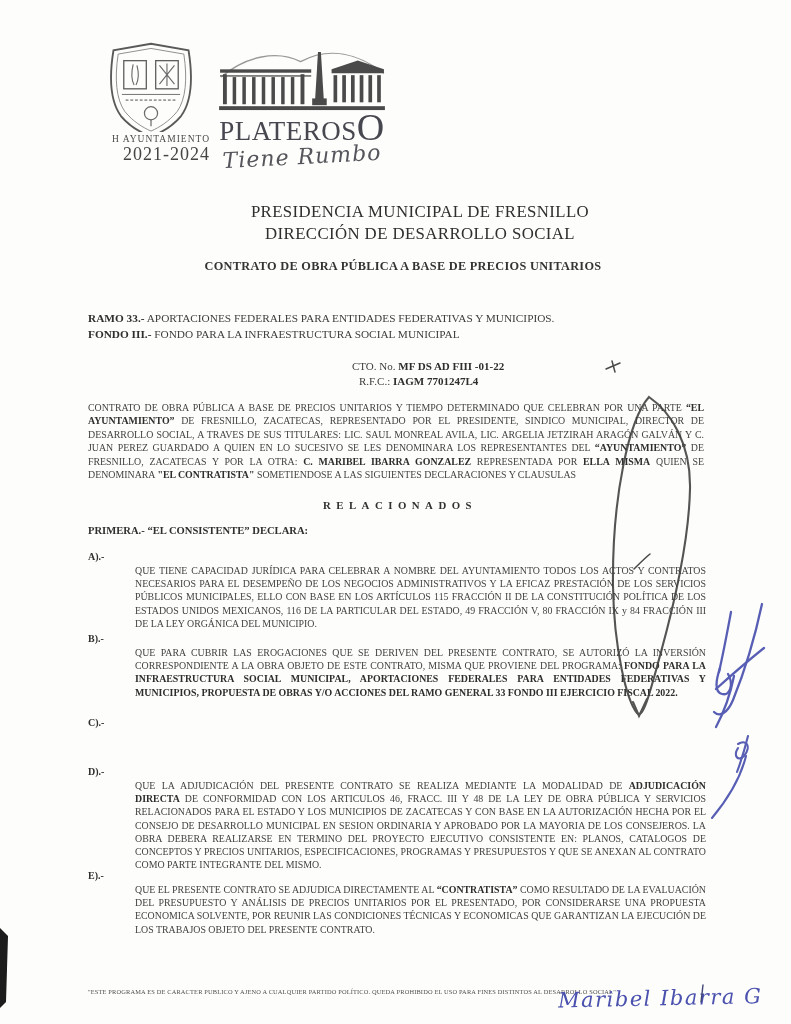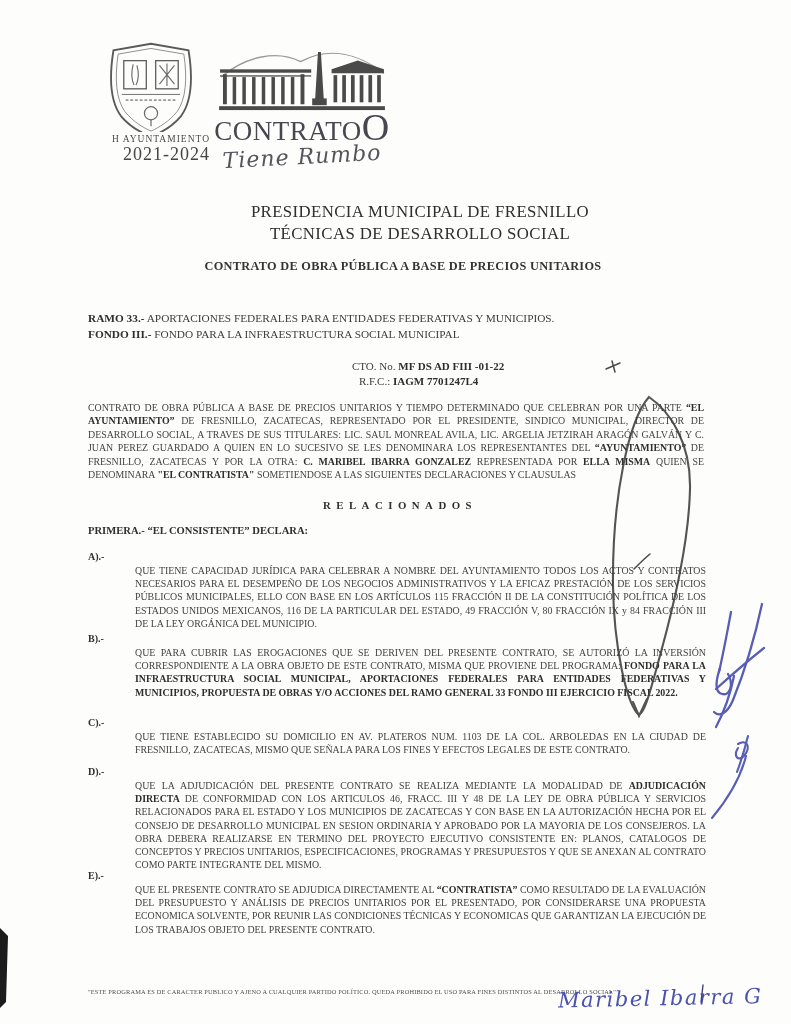--- a/index.html
+++ b/index.html
@@ -89,27 +89,27 @@
       <rect x="98" y="52" width="15" height="7" fill="#4a4a4a"></rect>
       <polygon points="118,22 145,13 172,22 172,26 118,26" fill="#4a4a4a"></polygon>
       <rect x="120" y="28" width="3.8" height="28" fill="#4a4a4a"></rect>
       <rect x="129" y="28" width="3.8" height="28" fill="#4a4a4a"></rect>
       <rect x="138" y="28" width="3.8" height="28" fill="#4a4a4a"></rect>
       <rect x="147" y="28" width="3.8" height="28" fill="#4a4a4a"></rect>
       <rect x="156" y="28" width="3.8" height="28" fill="#4a4a4a"></rect>
       <rect x="165" y="28" width="3.8" height="28" fill="#4a4a4a"></rect>
       <rect x="2" y="60" width="171" height="4" fill="#4a4a4a"></rect>
     </svg>
-    <div class="brand-name"><span>CONTRATO</span><span class="big-o">O</span></div>
+    <div class="brand-name"><span>PLATEROS</span><span class="big-o">O</span></div>
     <div class="brand-tagline">Tiene Rumbo</div>
   </div>
 
   <div class="doc-title">
     <div>PRESIDENCIA MUNICIPAL DE FRESNILLO</div>
-    <div>TÉCNICAS DE DESARROLLO SOCIAL</div>
+    <div>DIRECCIÓN DE DESARROLLO SOCIAL</div>
   </div>
   <div class="doc-subtitle">CONTRATO DE OBRA PÚBLICA A BASE DE PRECIOS UNITARIOS</div>
 
   <div class="ramo">
     <div><b>RAMO 33.-</b><span> APORTACIONES FEDERALES PARA ENTIDADES FEDERATIVAS Y MUNICIPIOS.</span></div>
     <div><b>FONDO III.-</b><span> FONDO PARA LA INFRAESTRUCTURA SOCIAL MUNICIPAL</span></div>
   </div>
 
   <div class="reference">
     <div><span>CTO. No. </span><span class="val">MF DS AD FIII -01-22</span></div>
@@ -128,21 +128,20 @@
     <div class="sec-text"><span>QUE TIENE CAPACIDAD JURÍDICA PARA CELEBRAR A NOMBRE DEL AYUNTAMIENTO TODOS LOS ACTOS Y CONTRATOS NECESARIOS PARA EL DESEMPEÑO DE LOS NEGOCIOS ADMINISTRATIVOS Y LA EFICAZ PRESTACIÓN DE LOS SERVICIOS PÚBLICOS MUNICIPALES, ELLO CON BASE EN LOS ARTÍCULOS 115 FRACCIÓN II DE LA CONSTITUCIÓN POLÍTICA DE LOS ESTADOS UNIDOS MEXICANOS, 116 DE LA PARTICULAR DEL ESTADO, 49 FRACCIÓN V, 80 FRACCIÓN IX y 84 FRACCIÓN III DE LA LEY ORGÁNICA DEL MUNICIPIO.</span><b></b><span></span></div>
   </div>
 
   <div class="section sec-b">
     <div class="sec-label">B).-</div>
     <div class="sec-text"><span>QUE PARA CUBRIR LAS EROGACIONES QUE SE DERIVEN DEL PRESENTE CONTRATO, SE AUTORIZÓ LA INVERSIÓN CORRESPONDIENTE A LA OBRA OBJETO DE ESTE CONTRATO, MISMA QUE PROVIENE DEL PROGRAMA: </span><b>FONDO PARA LA INFRAESTRUCTURA SOCIAL MUNICIPAL, APORTACIONES FEDERALES PARA ENTIDADES FEDERATIVAS Y MUNICIPIOS, PROPUESTA DE OBRAS Y/O ACCIONES DEL RAMO GENERAL 33 FONDO III EJERCICIO FISCAL 2022.</b><span></span></div>
   </div>
 
   <div class="section sec-c">
     <div class="sec-label">C).-</div>
-    <div class="sec-text"><span>QUE TIENE ESTABLECIDO SU DOMICILIO EN AV. PLATEROS NUM. 1103 DE LA COL. ARBOLEDAS EN LA CIUDAD DE FRESNILLO, ZACATECAS, MISMO QUE SEÑALA PARA LOS FINES Y EFECTOS LEGALES DE ESTE CONTRATO.</span><b></b><span></span></div>
   </div>
 
   <div class="section sec-d">
     <div class="sec-label">D).-</div>
     <div class="sec-text"><span>QUE LA ADJUDICACIÓN DEL PRESENTE CONTRATO SE REALIZA MEDIANTE LA MODALIDAD DE </span><b>ADJUDICACIÓN DIRECTA</b><span> DE CONFORMIDAD CON LOS ARTICULOS 46, FRACC. III Y 48 DE LA LEY DE OBRA PÚBLICA Y SERVICIOS RELACIONADOS PARA EL ESTADO Y LOS MUNICIPIOS DE ZACATECAS Y CON BASE EN LA AUTORIZACIÓN HECHA POR EL CONSEJO DE DESARROLLO MUNICIPAL EN SESION ORDINARIA Y APROBADO POR LA MAYORIA DE LOS CONSEJEROS. LA OBRA DEBERA REALIZARSE EN TERMINO DEL PROYECTO EJECUTIVO CONSISTENTE EN: PLANOS, CATALOGOS DE CONCEPTOS Y PRECIOS UNITARIOS, ESPECIFICACIONES, PROGRAMAS Y PRESUPUESTOS Y QUE SE ANEXAN AL CONTRATO COMO PARTE INTEGRANTE DEL MISMO.</span></div>
   </div>
 
   <div class="section sec-e">
     <div class="sec-label">E).-</div>
     <div class="sec-text"><span>QUE EL PRESENTE CONTRATO SE ADJUDICA DIRECTAMENTE AL </span><b>“CONTRATISTA”</b><span> COMO RESULTADO DE LA EVALUACIÓN DEL PRESUPUESTO Y ANÁLISIS DE PRECIOS UNITARIOS POR EL PRESENTADO, POR CONSIDERARSE UNA PROPUESTA ECONOMICA SOLVENTE, POR REUNIR LAS CONDICIONES TÉCNICAS Y ECONOMICAS QUE GARANTIZAN LA EJECUCIÓN DE LOS TRABAJOS OBJETO DEL PRESENTE CONTRATO.</span></div>

